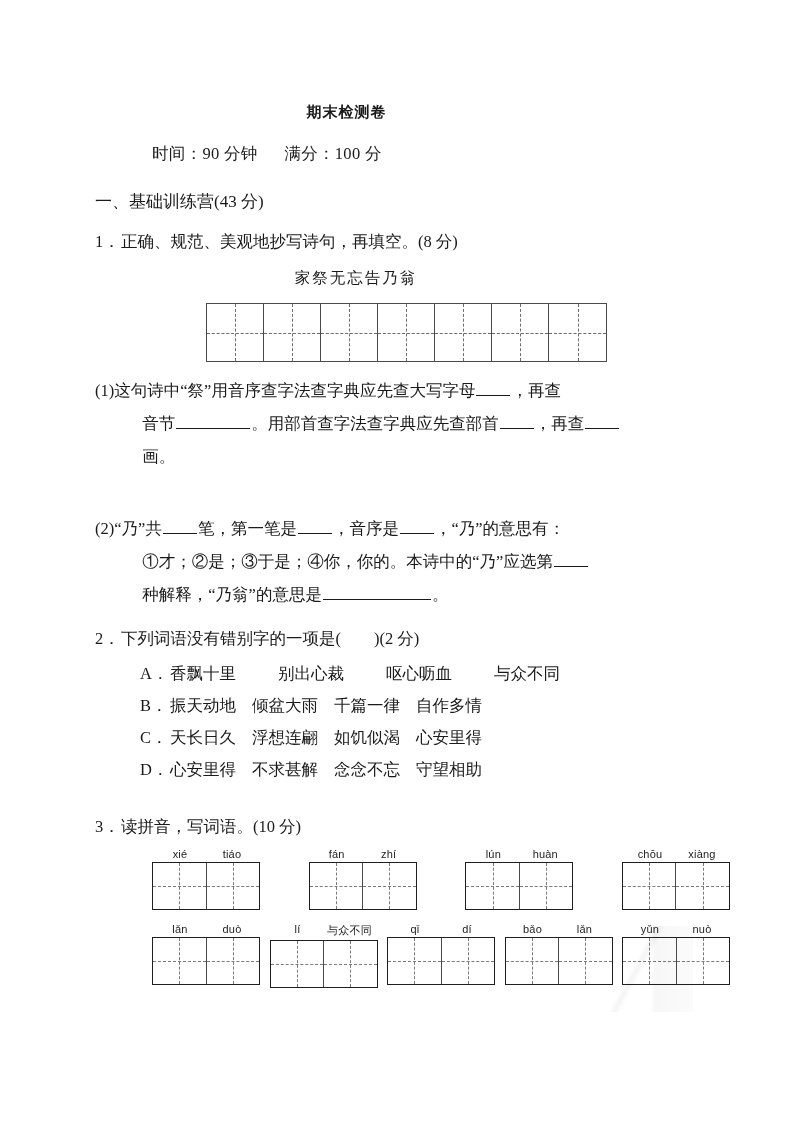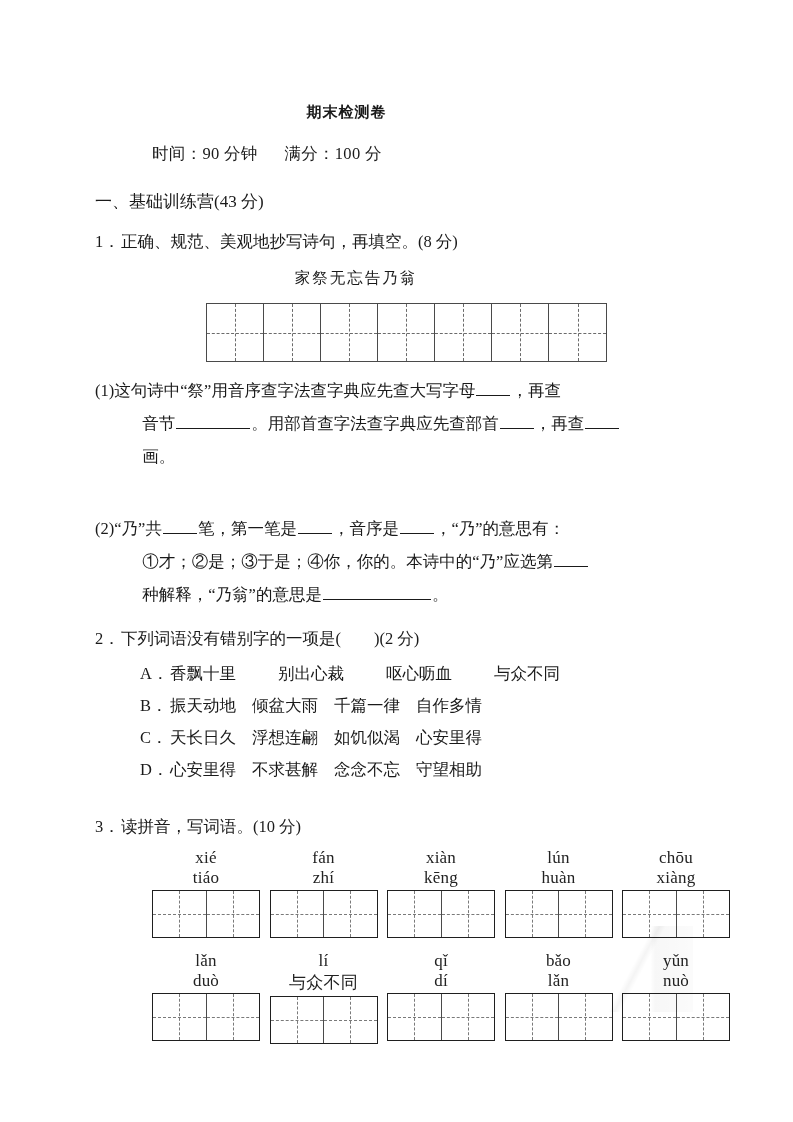--- a/index.html
+++ b/index.html
@@ -167,26 +167,25 @@
     width: 578px;
   }
   .pinyin-row {
     display: flex;
     justify-content: space-between;
     margin-bottom: 13px;
   }
   .pinyin-group { width: 108px; }
   .pinyin-labels {
     display: flex;
-    font-family: Liberation Serif, serif;
-    font-size: 17px;
+    font-family: Liberation Sans, sans-serif;
+    font-size: 11px;
     color: #222;
     margin-bottom: 2px;
     padding: 0 2px;
-    flex-direction: column;
   }
   .pinyin-labels span {
     flex: 1;
     text-align: center;
     letter-spacing: 0.2px;
   }
   .pbox {
     display: flex;
     border: 1.6px solid #1f1f1f;
     height: 48px;
@@ -295,30 +294,20 @@
             <span>fán</span>
             <span>zhí</span>
           </div>
           <div class="pbox">
             <div class="pbox-cell"></div>
             <div class="pbox-cell"></div>
           </div>
         </div>
         <div class="pinyin-group">
           <div class="pinyin-labels">
-            <span>xiàn</span>
-            <span>kēng</span>
-          </div>
-          <div class="pbox">
-            <div class="pbox-cell"></div>
-            <div class="pbox-cell"></div>
-          </div>
-        </div>
-        <div class="pinyin-group">
-          <div class="pinyin-labels">
             <span>lún</span>
             <span>huàn</span>
           </div>
           <div class="pbox">
             <div class="pbox-cell"></div>
             <div class="pbox-cell"></div>
           </div>
         </div>
         <div class="pinyin-group">
           <div class="pinyin-labels">

